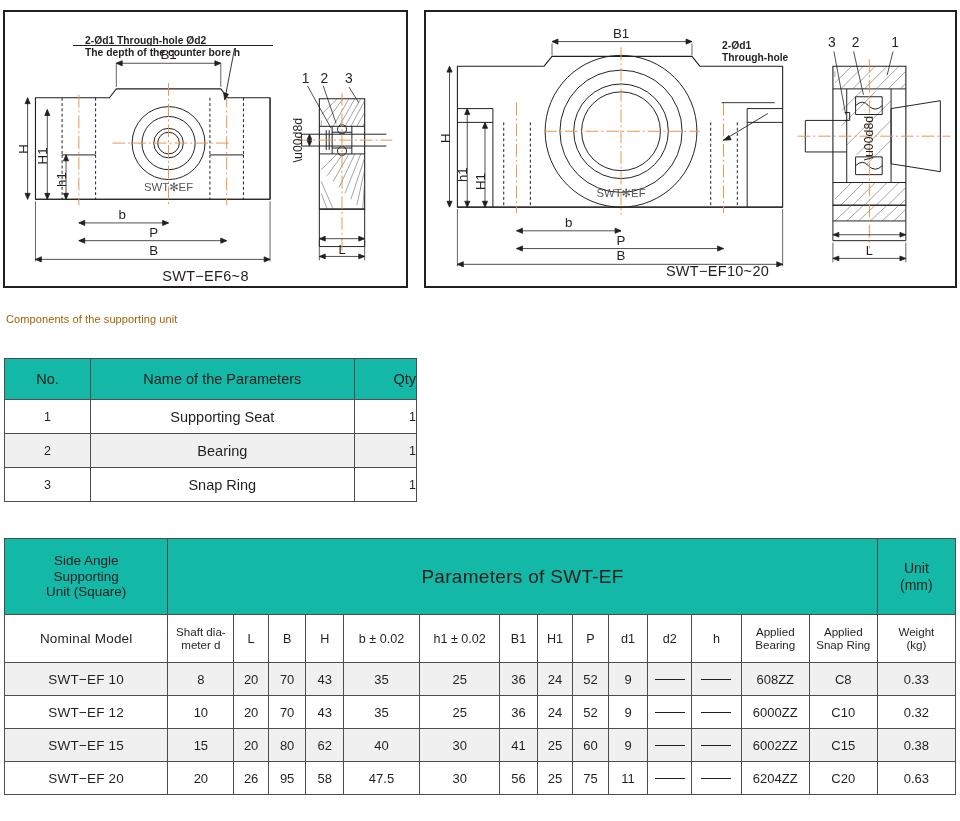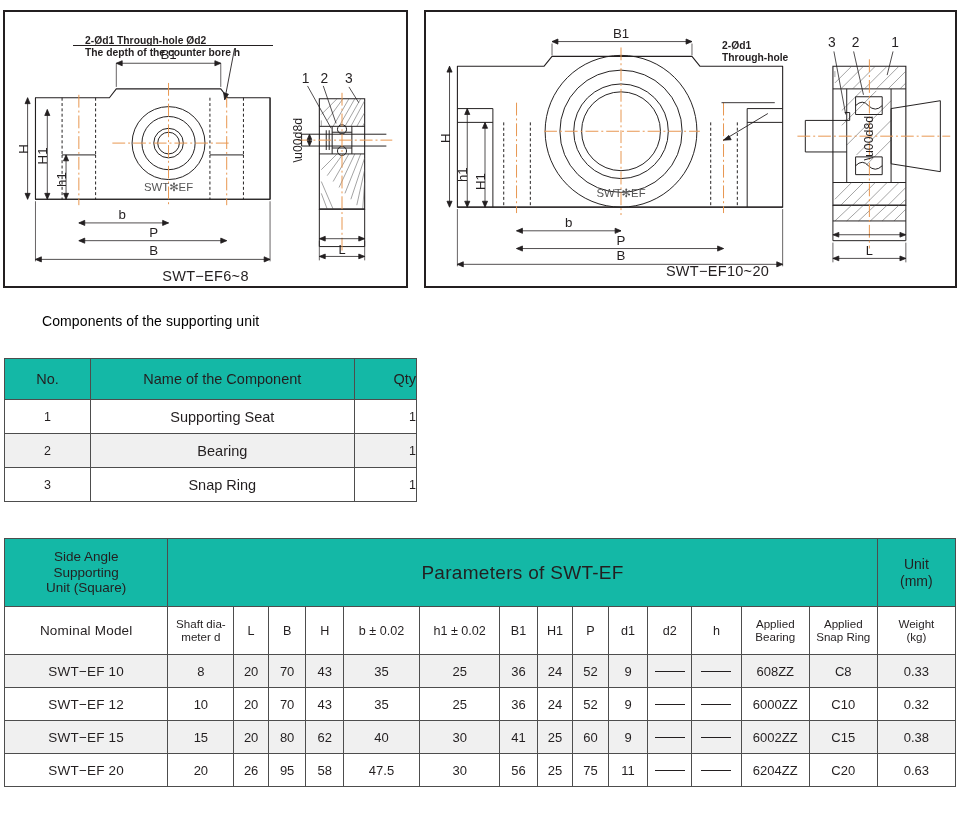--- a/index.html
+++ b/index.html
@@ -13,42 +13,42 @@
   #panel-right{left:424px;top:10px;width:533px;height:278px;}
 
   .dwg{position:absolute;left:0;top:0;width:100%;height:100%;overflow:hidden;}
   .cap{position:absolute;width:100%;text-align:center;font-size:14.5px;
        letter-spacing:.3px;color:#231f20;}
 
   .note{position:absolute;font-size:10.3px;line-height:12.4px;font-weight:bold;
         color:#231f20;white-space:pre-line;}
 
   
-  #components-heading{position:absolute;left:6px;top:313px;font-size:14px;
-        color:#000000;letter-spacing:.1px;margin-left:36px;}
+  #components-heading{position:absolute;left:6px;top:313px;font-size:11px;
+        color:#a16207;letter-spacing:.1px;}
 
   
   table{border-collapse:collapse;position:absolute;box-sizing:border-box;}
   th,td{border:1px solid #4d4d4d;text-align:center;vertical-align:middle;
         color:#231f20;padding:0;}
   .hdr{background:#14b8a6;}
   .r-odd{background:#f0f0f0;}
   .r-even{background:#ffffff;}
 
   #components-table{left:4px;top:358px;width:413px;font-size:14.5px;}
   #components-table th{height:40px;font-weight:normal;}
   #components-table td{height:33px;}
   #components-table .c-no{width:86px;}
   #components-table .c-name{width:265px;}
   #components-table .c-qty{width:62px;text-align:right;}
   #components-table td.c-no,#components-table td.c-qty{font-size:12.5px;}
 
   #params-table{left:4px;top:538px;width:952px;font-size:12.6px;}
   #params-table th{font-weight:normal;}
-  #params-table .grp{height:68px;}
+  #params-table .grp{height:76px;}
   #params-table .sub{height:48px;}
   #params-table .drow td{height:32px;}
   #params-table .t-corner{font-size:13.5px;line-height:15.5px;width:160px;}
   #params-table .t-big{font-size:19px;letter-spacing:.3px;}
   #params-table .t-unit{font-size:14px;line-height:17px;width:76px;}
   #params-table .two-line{font-size:11.6px;line-height:12.4px;}
   #params-table .model{font-size:13.5px;letter-spacing:.2px;}
   #params-table td.val{font-size:13px;}
   .dash{display:inline-block;width:30px;height:0;border-top:1.6px solid #231f20;
          vertical-align:middle;}
@@ -340,21 +340,21 @@
 
   <div class="cap" style="top:251px;padding-left:27px;">SWT−EF10~20</div>
 </div>
 
 <div id="components-heading">Components of the supporting unit</div>
 
 <table id="components-table">
   <thead>
     <tr>
       <th class="hdr c-no">No.</th>
-      <th class="hdr c-name">Name of the Component</th>
+      <th class="hdr c-name">Name of the Parameters</th>
       <th class="hdr c-qty">Qty</th>
     </tr>
   </thead>
   <tbody>
     <tr class="r-even">
       <td class="c-no">1</td>
       <td class="c-name">Supporting Seat</td>
       <td class="c-qty">1</td>
     </tr>
     <tr class="r-odd">

